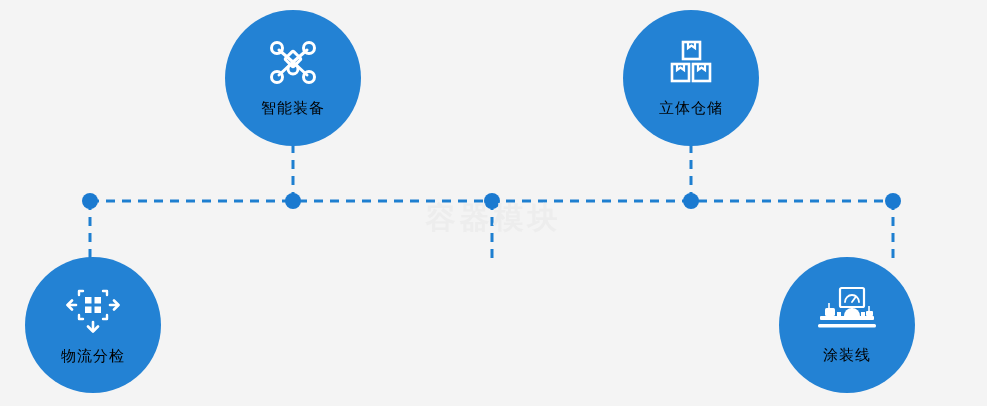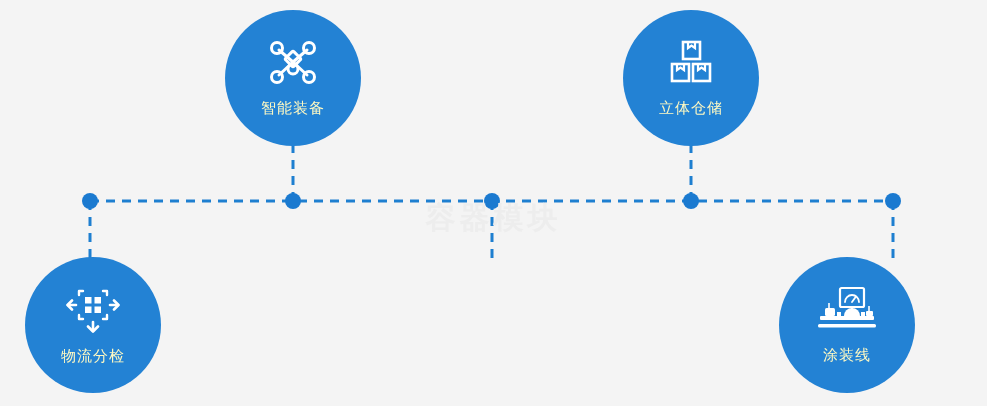--- a/index.html
+++ b/index.html
@@ -47,21 +47,21 @@
     flex-direction: column;
     align-items: center;
     justify-content: center;
     box-sizing: border-box;
   }
   .node-icon {
     display: block;
     line-height: 0;
   }
   .node-label {
-    color: #fef9c3;
+    color: #000000;
     font-size: 15px;
     letter-spacing: 1px;
     font-weight: 400;
     white-space: nowrap;
   }
   
   .circle-top .node-icon { margin-bottom: 14px; }
   .circle-bottom .node-icon { margin-bottom: 14px; }
 </style>
 </head>

